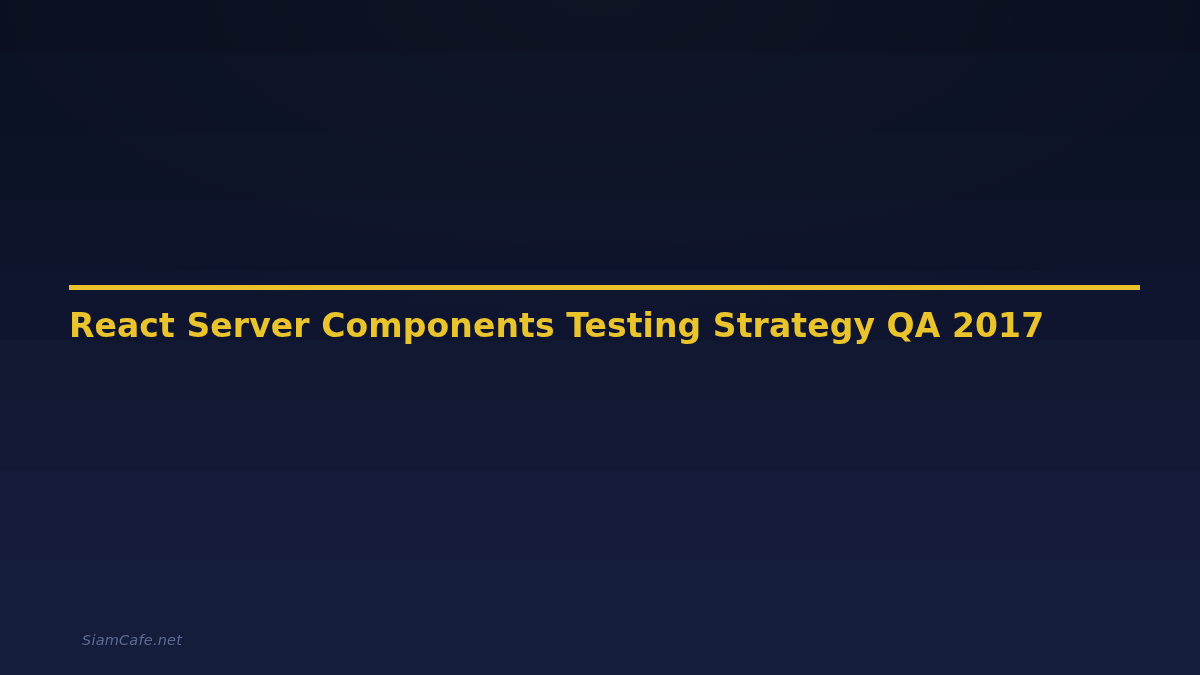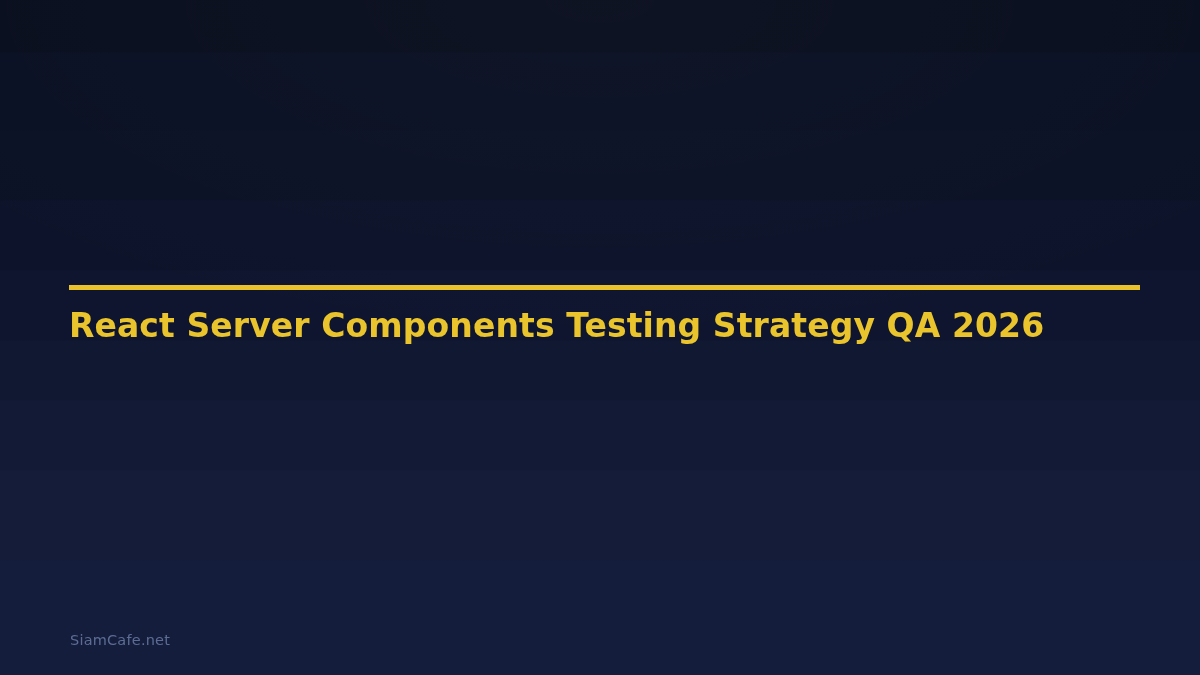--- a/index.html
+++ b/index.html
@@ -72,44 +72,45 @@
     color: #eac42c;
     font-size: 33px;
     font-weight: bold;
     line-height: 38px;
     letter-spacing: 0.1px;
     white-space: nowrap;
   }
 
   #footer {
     position: absolute;
-    left: 70px;
+    left: 82px;
     top: 630px;
     height: 20px;
     display: flex;
     align-items: flex-start;
+    font-style: italic;
   }
 
   #footer-brand {
     color: #5c6c94;
     font-size: 14.5px;
     font-weight: normal;
     letter-spacing: 0.2px;
     line-height: 20px;
   }
 </style>
 </head>
 <body>
 
 <div id="slide">
 
   <div id="slide-sheen"></div>
 
   <div id="content-block">
     <div id="accent-rule"></div>
-    <h1 id="slide-title">React Server Components Testing Strategy QA 2026</h1>
+    <h1 id="slide-title">React Server Components Testing Strategy QA 2017</h1>
   </div>
 
   <div id="footer">
     <span id="footer-brand">SiamCafe.net</span>
   </div>
 
 </div>
 
 </body></html>

